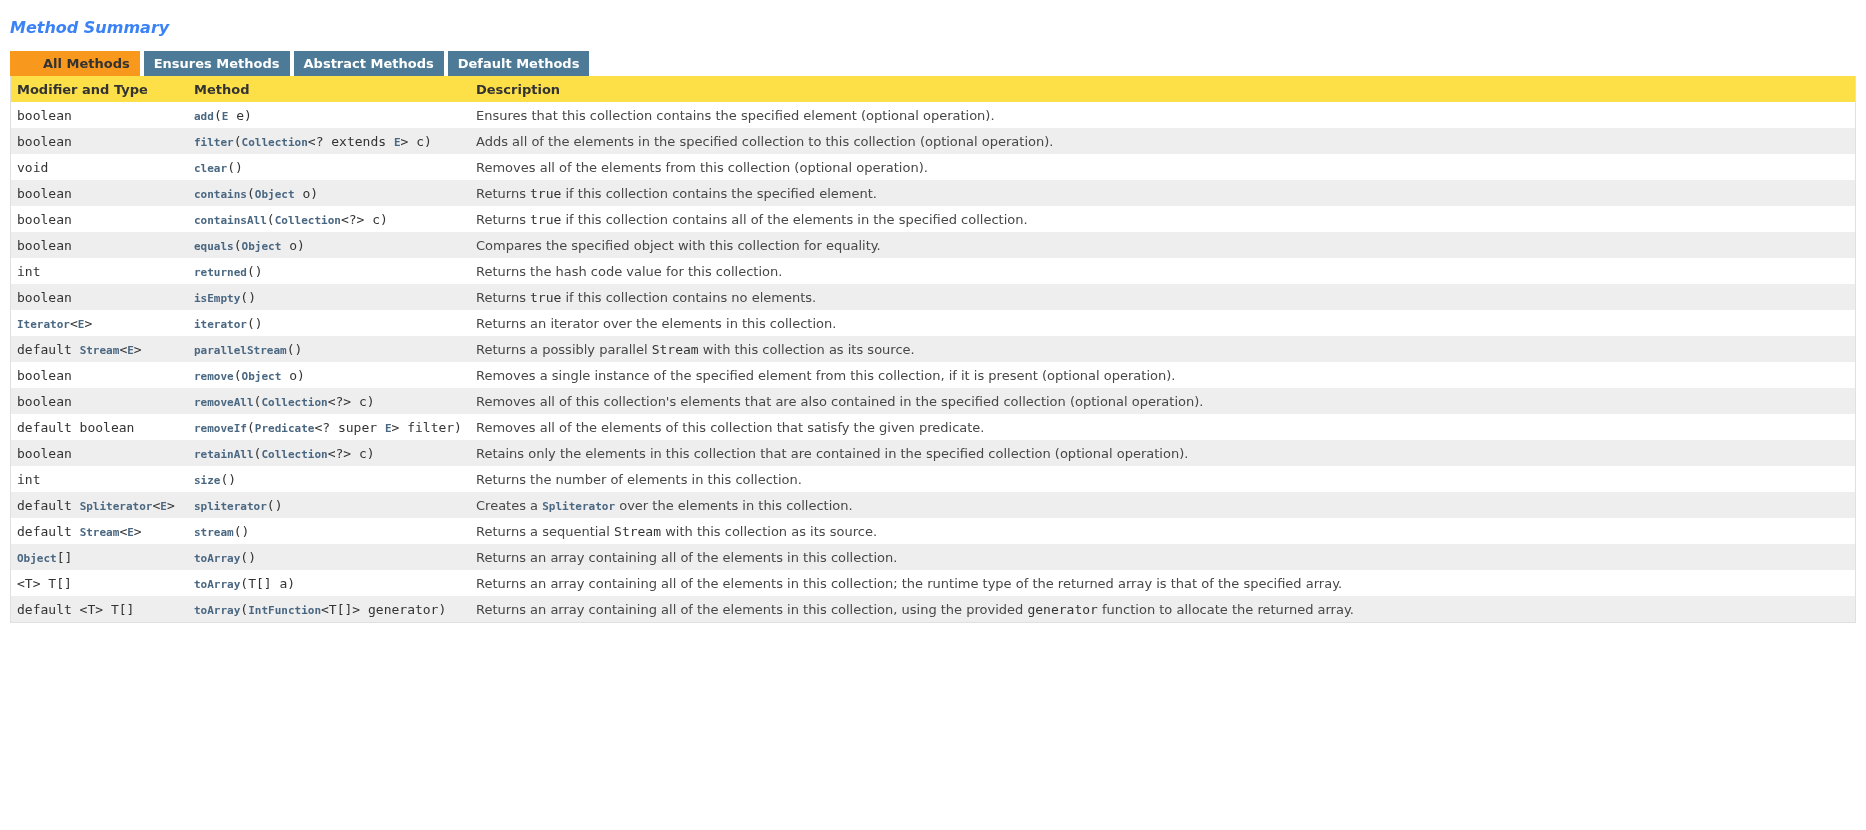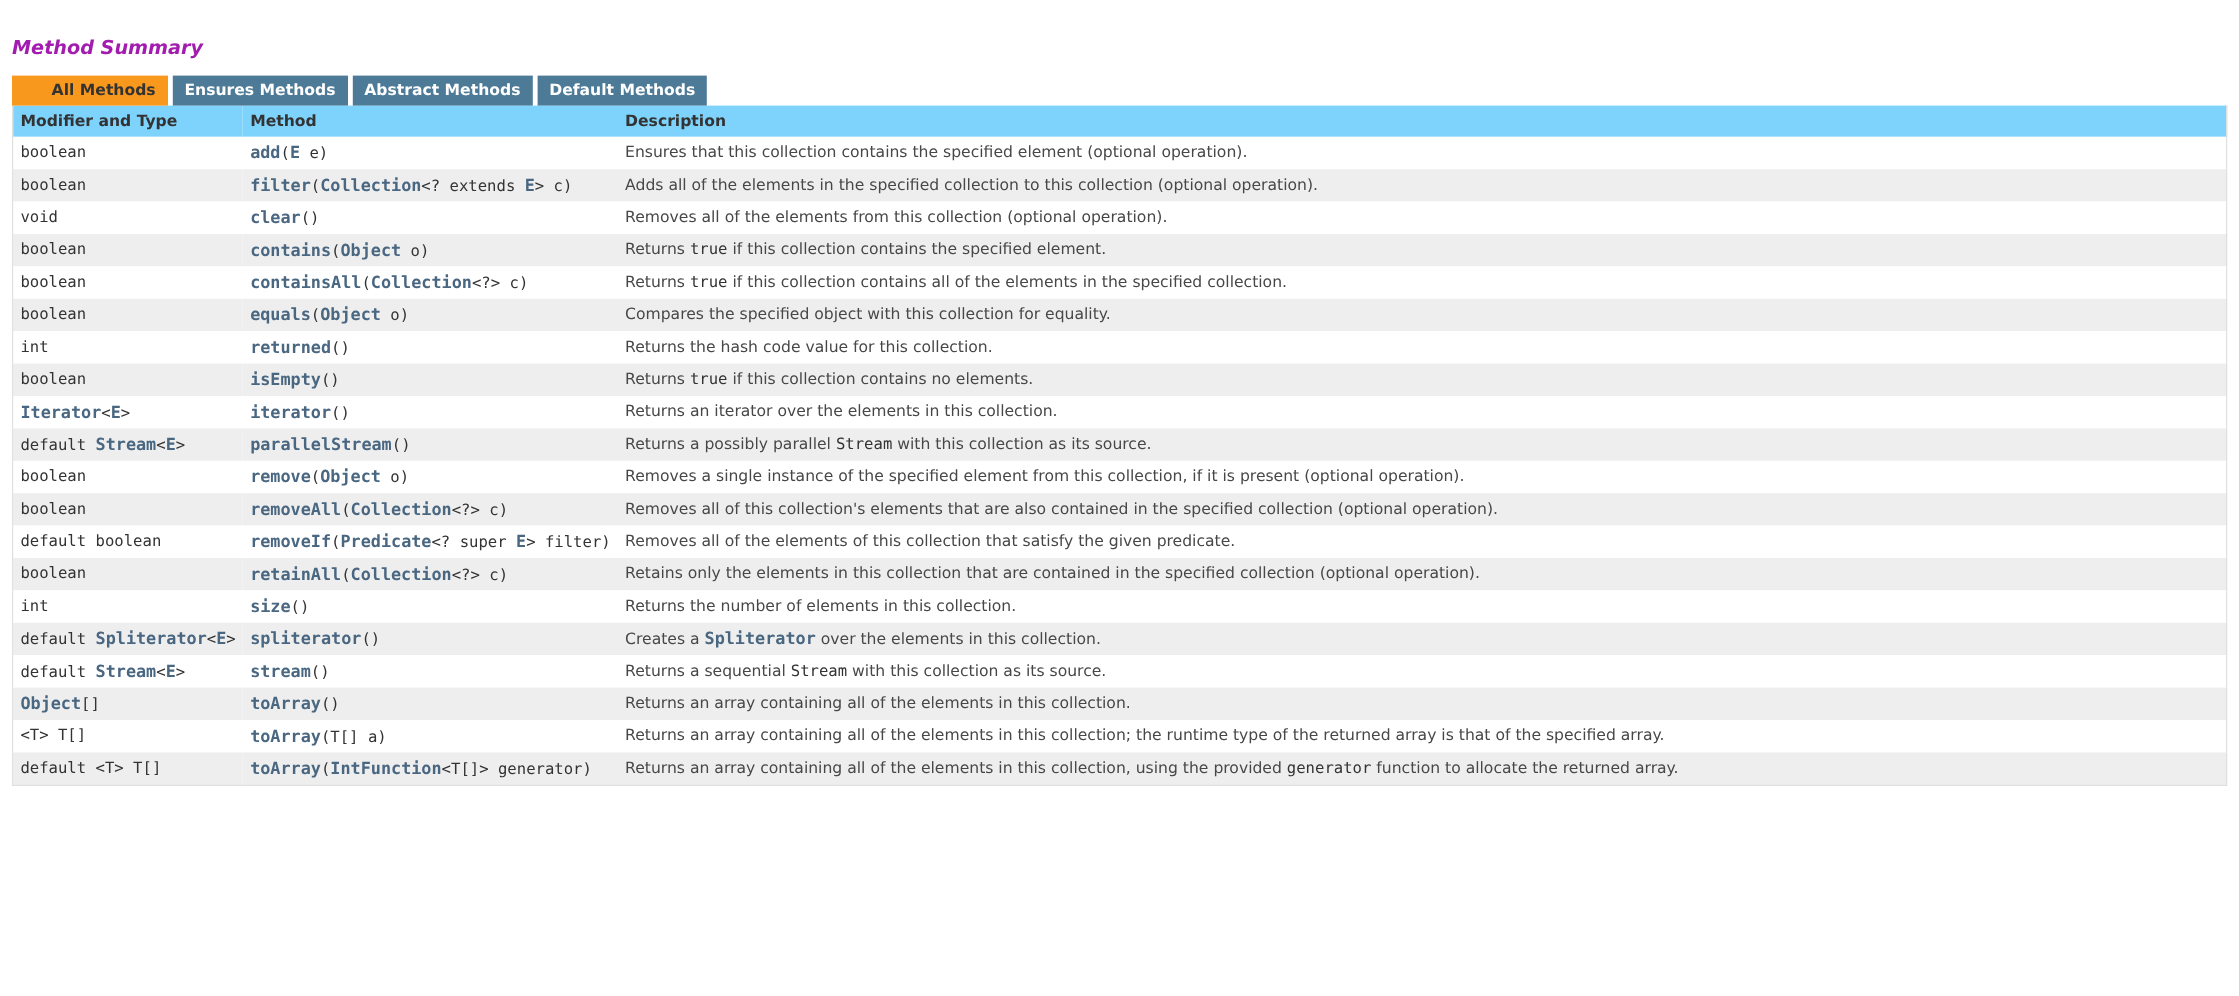--- a/index.html
+++ b/index.html
@@ -7,22 +7,22 @@
     padding: 10px;
     font-family: "DejaVu Sans", Verdana, Geneva, sans-serif;
     font-size: 14px;
     color: #333;
     background: #fff;
   }
   h3.section-title {
     font-size: 16px;
     font-style: italic;
     font-weight: bold;
-    color: #a21caf;
-    margin: 20px 0 14px 0;
+    color: #3b82f6;
+    margin: 8px 0 14px 0;
   }
   .tabs {
     display: flex;
     gap: 4px;
     margin-bottom: 0;
   }
   .tab {
     padding: 4px 10px 3px 10px;
     font-weight: bold;
     font-size: 13px;
@@ -37,21 +37,21 @@
     padding-left: 33px;
   }
   table.methods {
     width: 100%;
     border-collapse: collapse;
     margin-top: 0;
     border: 1px solid #e0e0e0;
     border-top: none;
   }
   table.methods thead th {
-    background: #7dd3fc;
+    background: #fde047;
     text-align: left;
     font-weight: bold;
     font-size: 13px;
     padding: 6px 6px 5px 6px;
     color: #333;
   }
   table.methods td {
     padding: 6px 6px 5px 6px;
     vertical-align: top;
     font-size: 13px;
@@ -66,21 +66,21 @@
   .col-method { width: 270px; white-space: nowrap; }
   .mono, code {
     font-family: "DejaVu Sans Mono", Menlo, Consolas, monospace;
     font-size: 13px;
   }
   a.type-link, a.method-link {
     color: #4A6782;
     font-weight: bold;
     text-decoration: none;
     font-family: "DejaVu Sans Mono", Menlo, Consolas, monospace;
-    font-size: 14px;
+    font-size: 11px;
   }
   .desc { color: #474747; }
   .desc code { color: #333; margin-top: 44px; }
 </style>
 </head>
 <body>
 
 <h3 class="section-title">Method Summary</h3>
 
 <div class="tabs" id="tabs-container">

